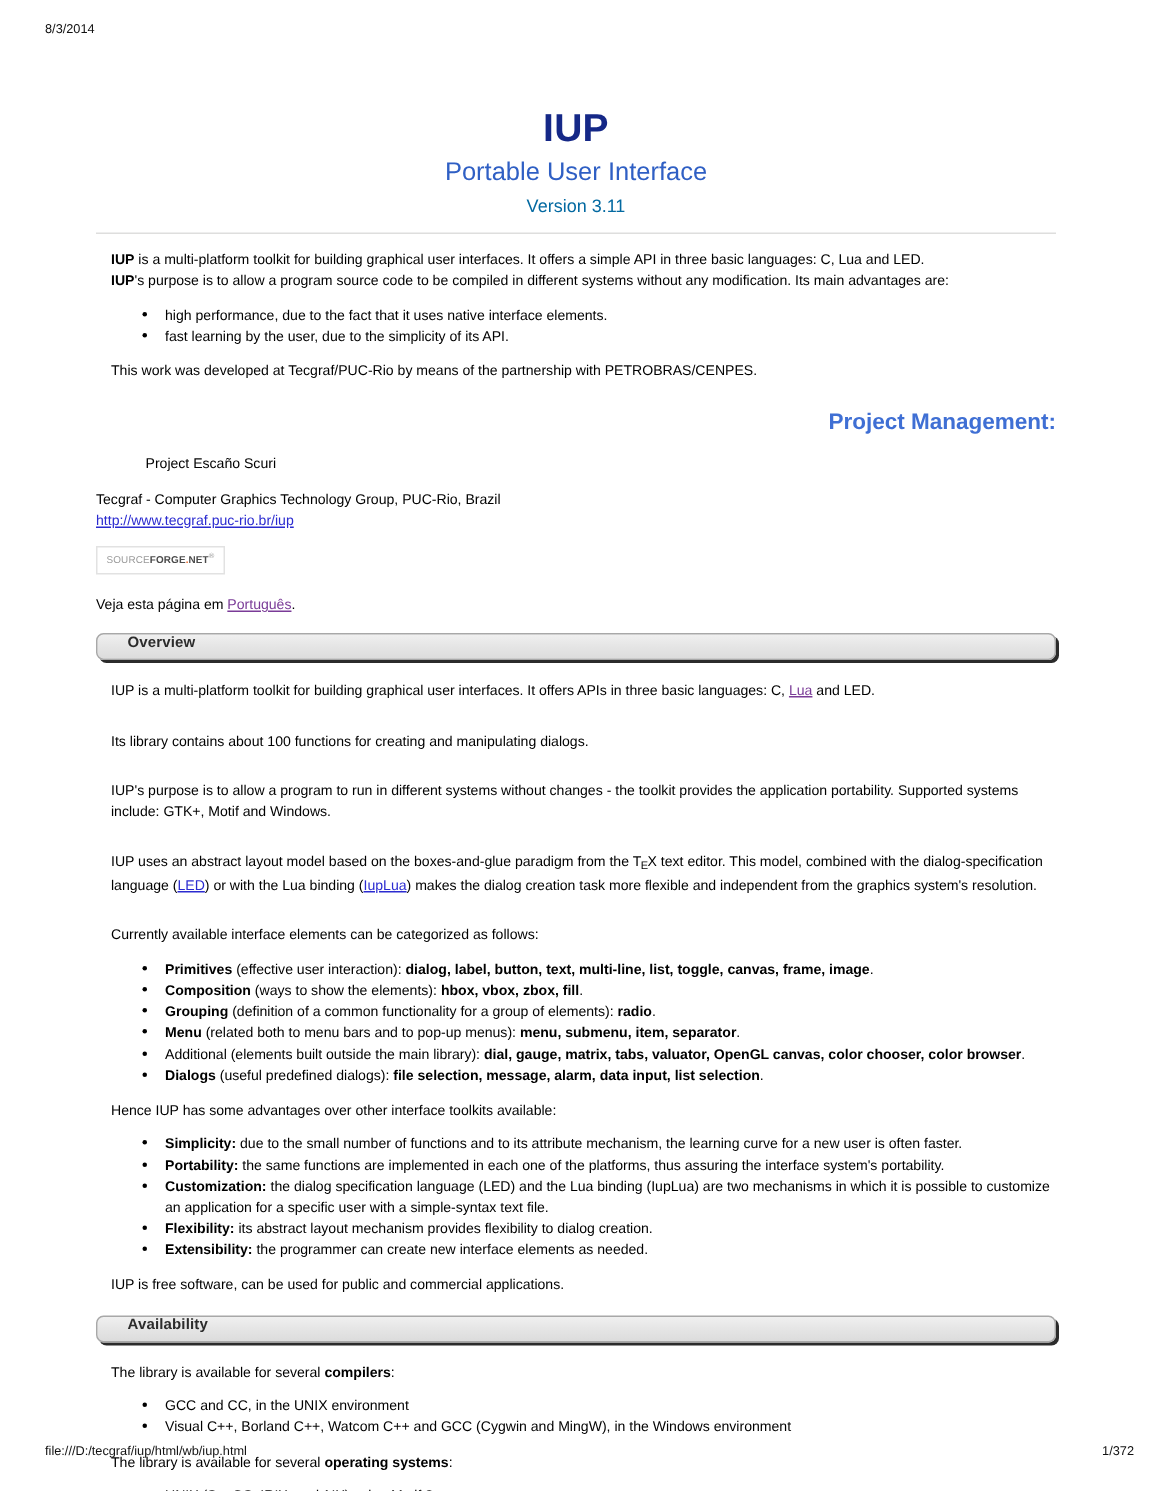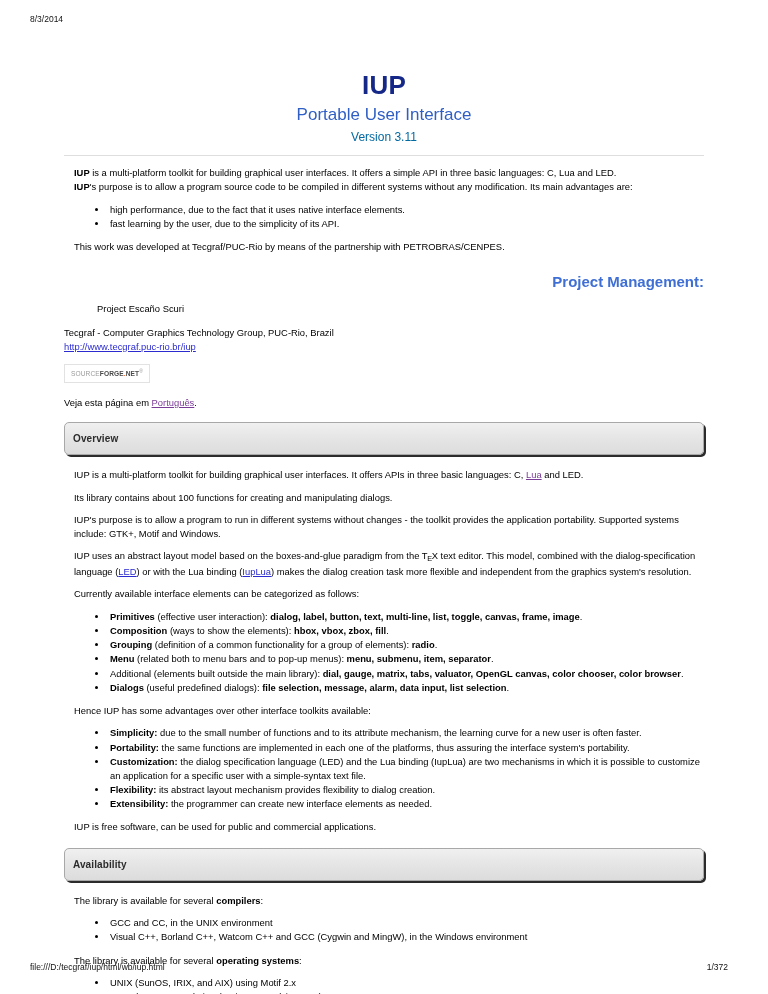--- a/index.html
+++ b/index.html
@@ -26,21 +26,21 @@
   .print-header .ph-title { position: absolute; left: 0; right: 0; text-align: center; top: 0; }
 
   .print-footer {
     position: absolute;
     bottom: 18px; left: 0; right: 0;
     height: 14px;
     font-size: 8.5px;
     color: #111;
   }
   .print-footer .pf-url { position: absolute; left: 30px; top: 0; }
-  .print-footer .pf-page { position: absolute; right: 40px; top: 0; text-align: right; }
+  .print-footer .pf-page { position: absolute; right: 12px; top: 0; text-align: right; }
 
   
   .page {
     position: absolute;
     top: 56px;
     left: 0;
     width: 768px;
   }
 
   .content {
@@ -132,44 +132,43 @@
   .sf-badge .sf-dot { color: #f26722; font-weight: bold; }
   .sf-badge .sf-net { color: #4a4a4a; font-weight: bold; }
   .sf-badge .sf-tm { font-size: 5px; vertical-align: super; color: #9a9a9a; }
 
   .pt-line { font-size: 9.4px; margin-top: 14px; }
 
   
   .bar-wrap { margin-top: 14px; position: relative; }
   .section-bar {
     position: relative;
-    height: 33px;
+    height: 18px;
     border: 1px solid #a8a8a8;
     border-radius: 5px;
     background: linear-gradient(to bottom, #f0f0f0 0%, #e6e6e6 45%, #dcdcdc 100%);
     box-shadow: 2px 2px 0 0 #2b2b2b;
     display: flex;
-    align-items: center;
-    padding-left: 8px;
+    padding-left: 20px;
   }
   .section-bar .bar-label {
     font-size: 10px;
     font-weight: bold;
     color: #2c2c2c;
     letter-spacing: 0.1px;
   }
 
   
   .sec-body {
     padding-left: 10px;
     font-size: 9.4px;
     line-height: 1.45;
   }
   .sec-body p { margin: 0; }
-  .sec-body p + p { margin-top: 9px; }
+  .sec-body p + p { margin-top: 20px; }
   .sec-body ul {
     margin: 9px 0 9px 0;
     padding-left: 34px;
     list-style: disc;
   }
   .sec-body ul li { line-height: 1.5; padding-left: 2px; }
 
   b, strong { font-weight: bold; }
 
   .tex sub {

